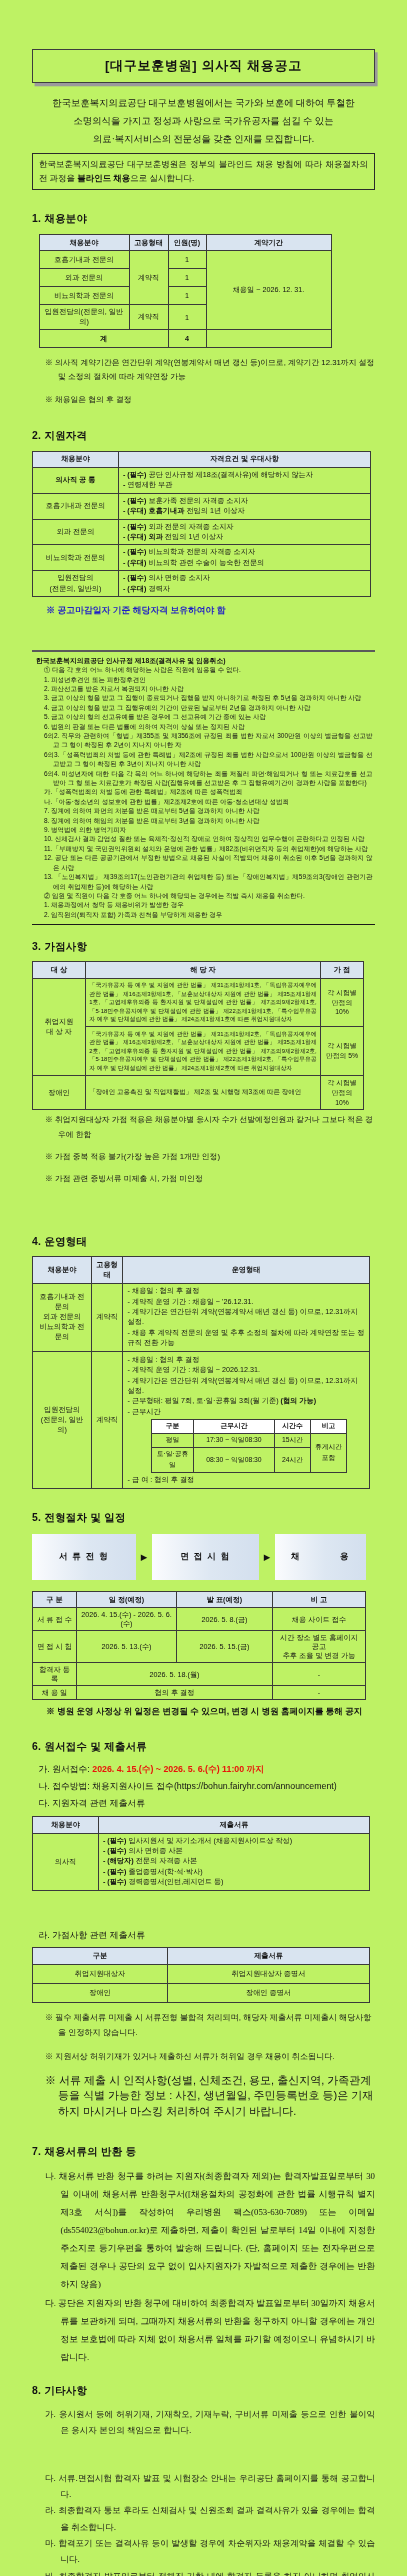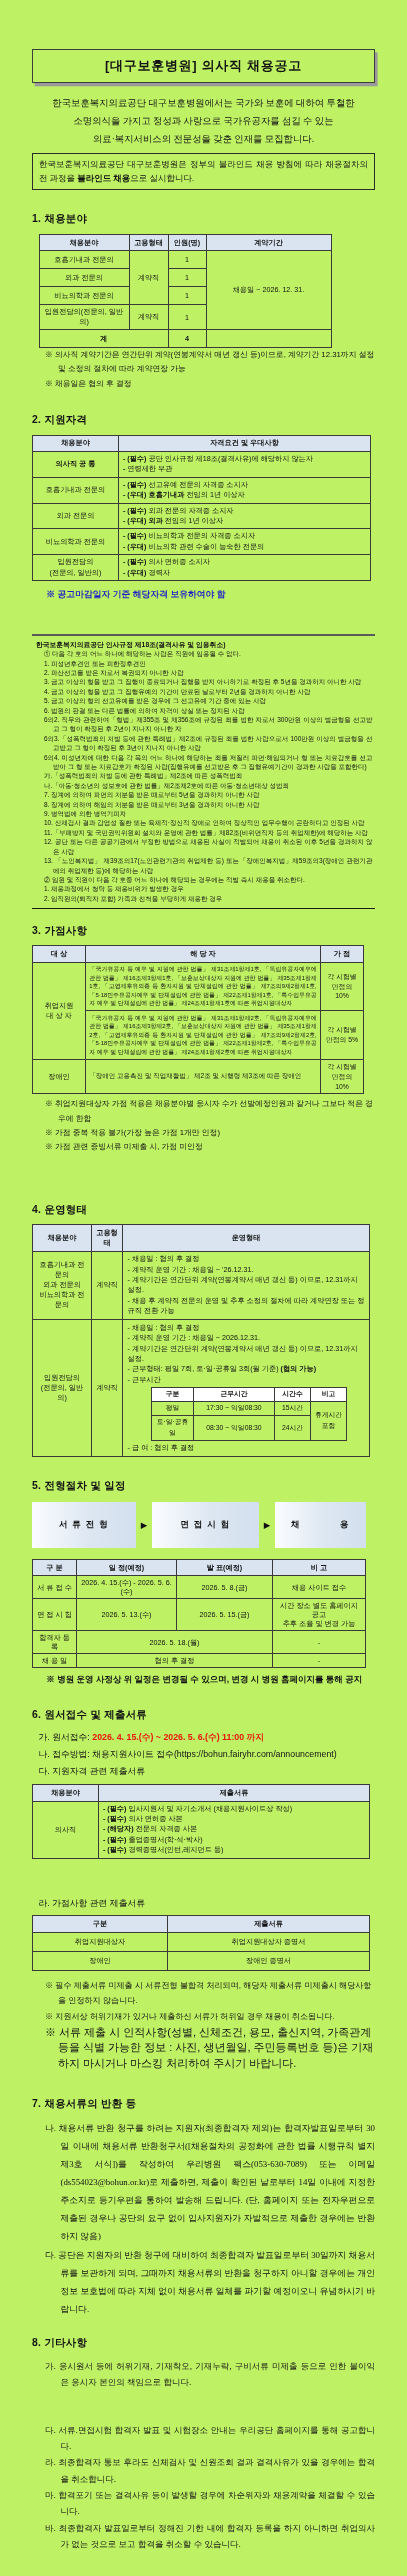--- a/index.html
+++ b/index.html
@@ -40,21 +40,21 @@
   .t6 .doc-lines{line-height:10.4px;}
   .tra{width:338px;}
   .tra td{height:14.3px;}
   .inner{width:194px;margin:2px 0 2px 23.4px;border-top:1px solid #161616;
         border-bottom:1px solid #161616;}
   .inner th{font-size:6.8px;font-weight:bold;border:0.7px solid #3a3a3a;
         padding:1.3px;text-align:center;background:#fff;}
   .inner td{font-size:6.8px;border:0.7px solid #3a3a3a;padding:1.3px;text-align:center;}
   .bold{font-weight:bold;}
   
-  .note{font-size:7.8px;line-height:14.3px;padding-left:26px;text-indent:-13px;margin-top:0;}
+  .note{font-size:7.8px;line-height:14.3px;padding-left:26px;text-indent:-13px;margin-top:8px;}
   .note-blue{color:#1d1dc8;font-weight:bold;font-size:8.8px;margin-top:7.8px;padding-left:14.3px;}
   .note-bold{font-weight:bold;font-size:8.5px;margin-top:5.2px;padding-left:14.3px;}
   
   .reg-box{margin-top:33px;border-top:2.6px solid #5a5a5a;border-bottom:1.6px solid #1a1a1a;
         padding:3.9px 2.6px 5.2px 3.9px;font-size:6.5px;line-height:9.4px;}
   .reg-title{font-weight:bold;font-size:6.8px;}
   .reg-line{padding-left:17px;text-indent:-9px;text-align:justify;}
   .reg-line.top{padding-left:7.8px;text-indent:0;}
   
   .flow{display:flex;align-items:center;width:334px;margin:9px 0 11.7px 0;}
@@ -153,21 +153,21 @@
       <td>
         <div><span class="bold">- (필수)</span><span> 공단 인사규정 제18조(결격사유)에 해당하지 않는자</span></div>
         <div><span class="bold">-</span><span> 연령제한 무관</span></div>
       </td>
     </tr>
     <tr>
       <td class="c">
         <div>호흡기내과 전문의</div>
       </td>
       <td>
-        <div><span class="bold">- (필수)</span><span> 선고유예 전문의 자격증 소지자</span></div>
+        <div><span class="bold">- (필수)</span><span> 보훈가족 전문의 자격증 소지자</span></div>
         <div><span class="bold">- (우대) 호흡기내과</span><span> 전임의 1년 이상자</span></div>
       </td>
     </tr>
     <tr>
       <td class="c">
         <div>외과 전문의</div>
       </td>
       <td>
         <div><span class="bold">- (필수)</span><span> 외과 전문의 자격증 소지자</span></div>
         <div><span class="bold">- (우대) 외과</span><span> 전임의 1년 이상자</span></div>

